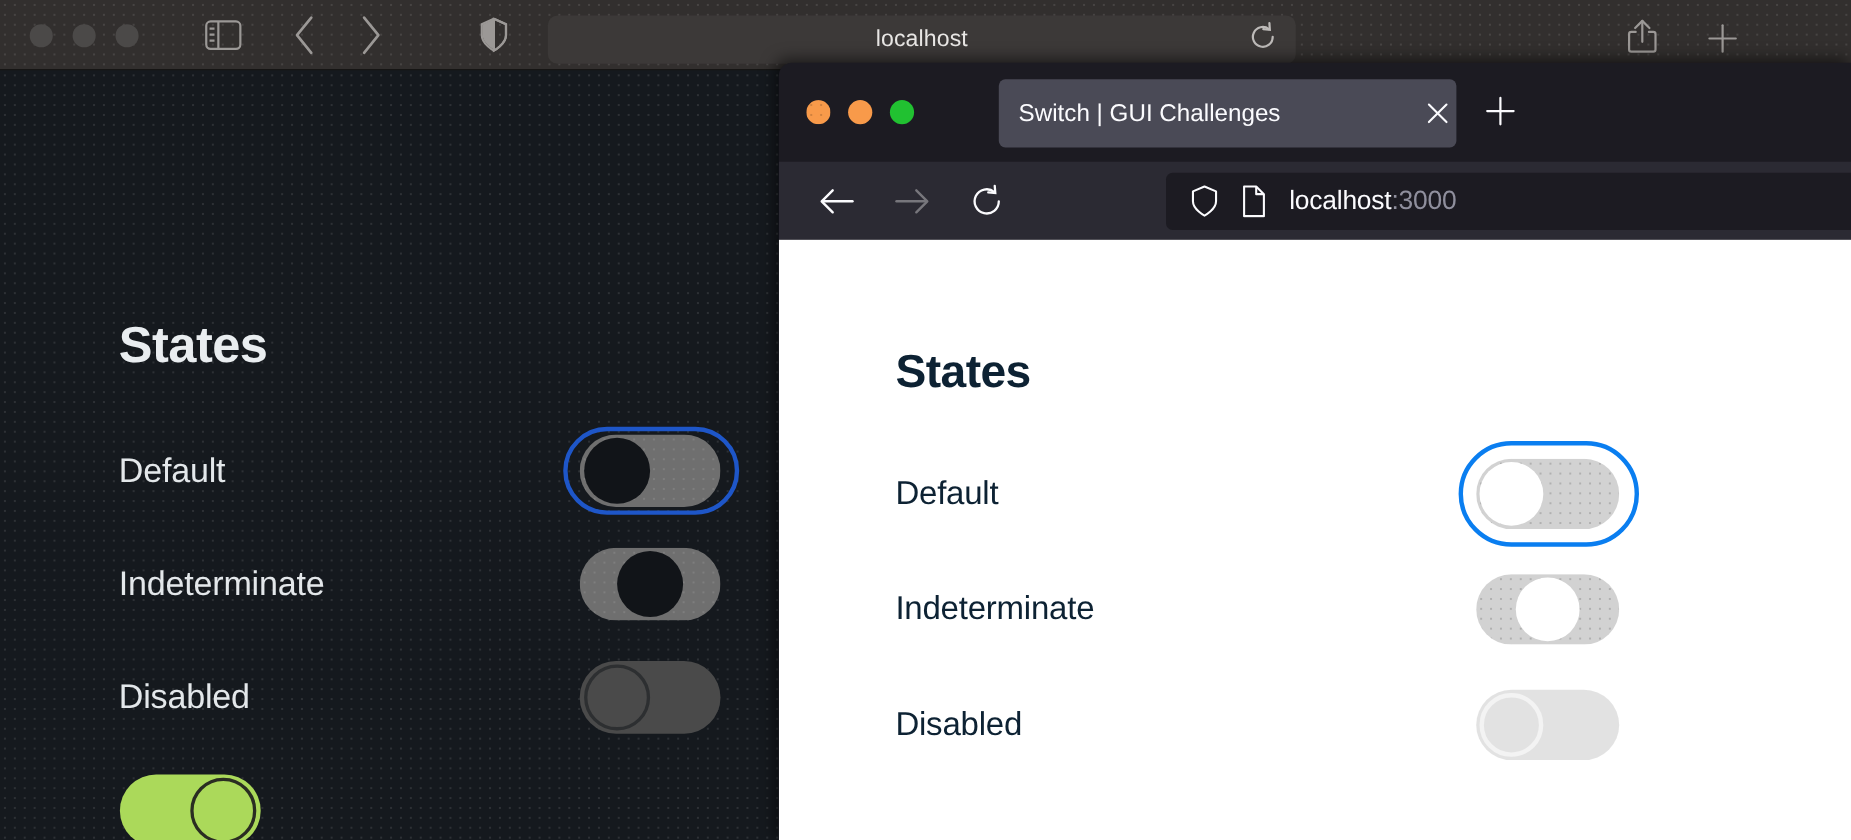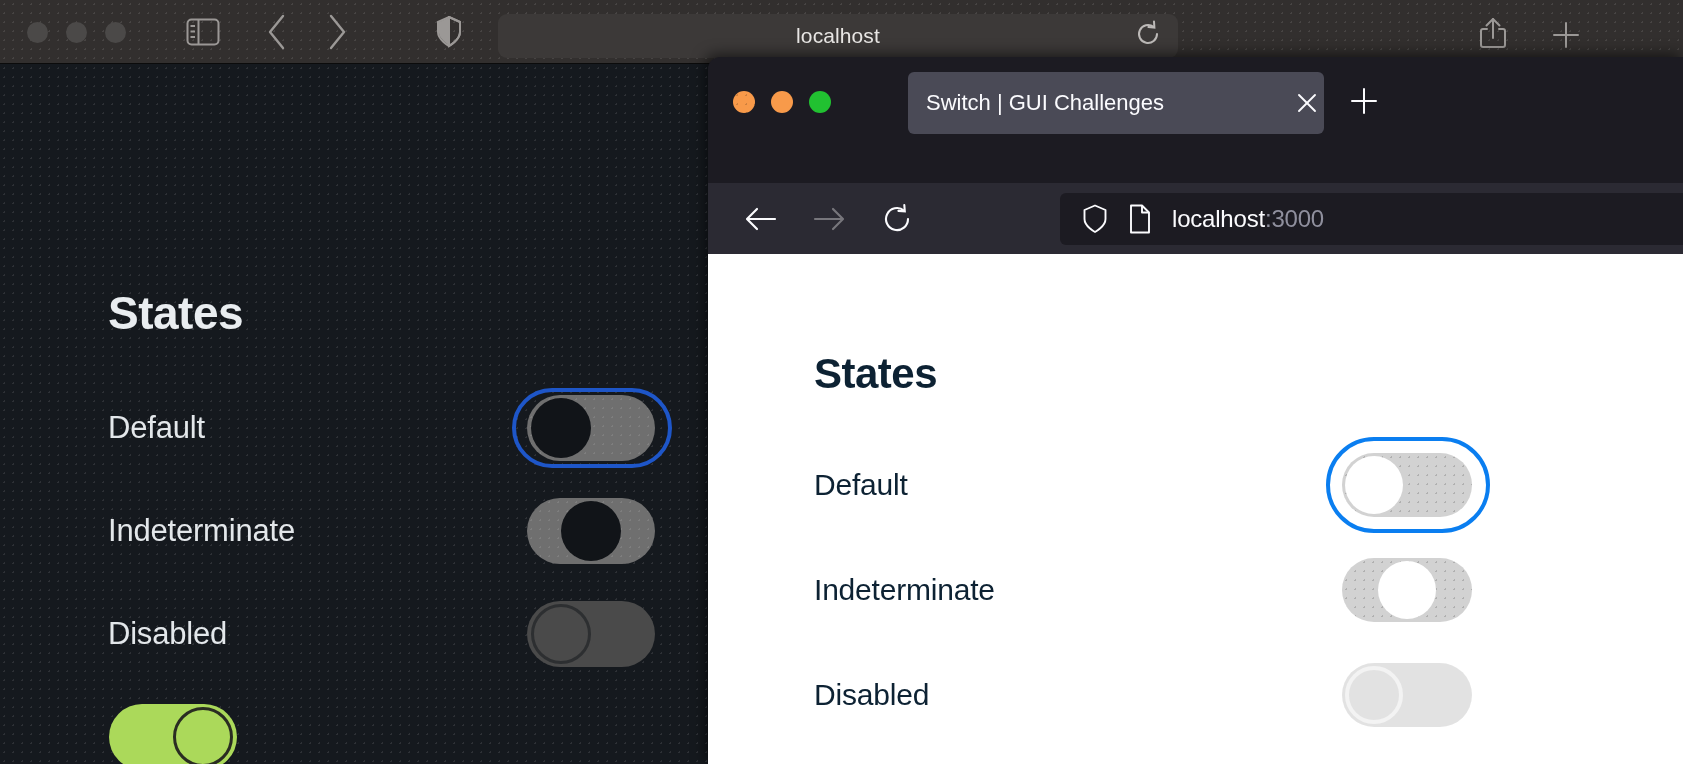--- a/index.html
+++ b/index.html
@@ -213,21 +213,20 @@
     display: inline-flex;
   }
 
   .ff-navbar {
     height: 71px;
     background: #2b2a33;
     display: flex;
     align-items: center;
     padding-left: 30px;
     position: relative;
-    margin-top: 36px;
   }
   .ff-nav-btn { color: #fbfbfe; display: inline-flex; align-items: center; justify-content: center; width: 46px; height: 46px; }
   .ff-nav-btn.disabled { color: #77767c; }
   .ff-nav-gap-1 { margin-left: 22px; }
   .ff-nav-gap-2 { margin-left: 22px; }
 
   .ff-urlbar {
     position: absolute;
     left: 352px;
     top: 10px;

